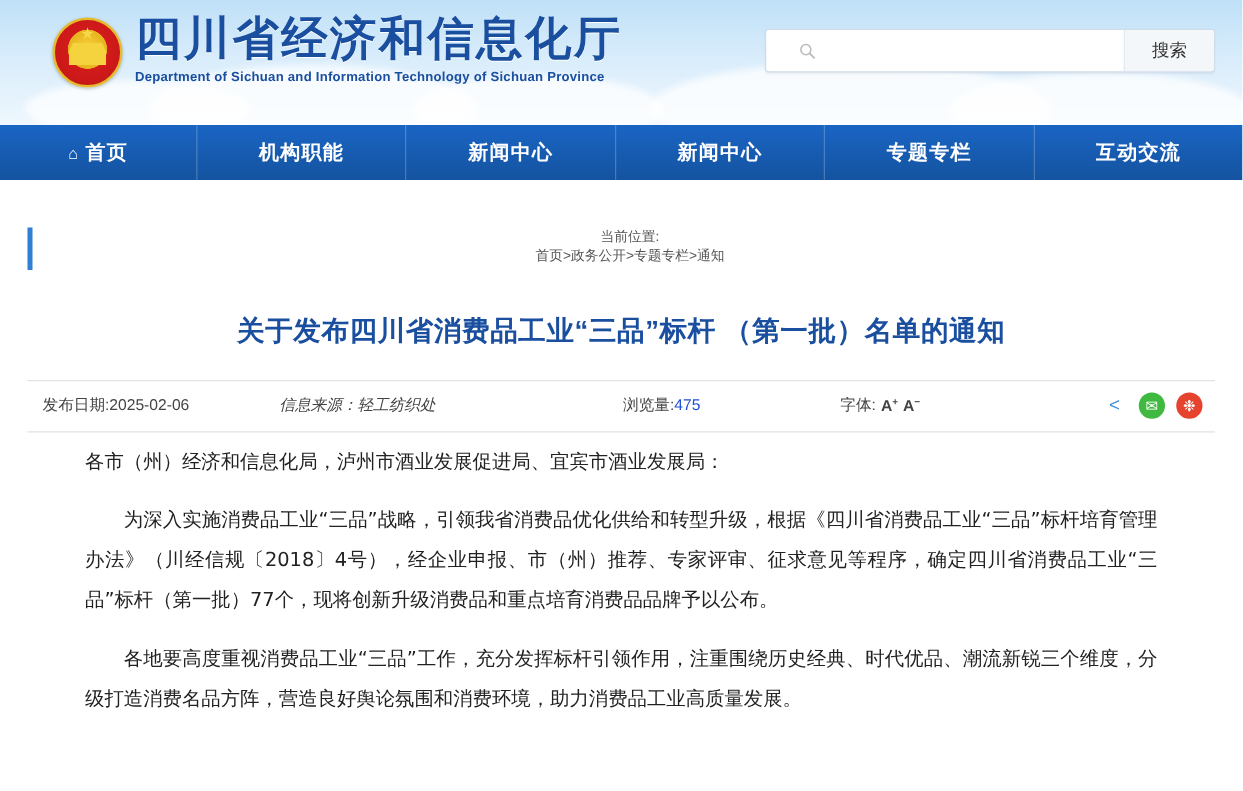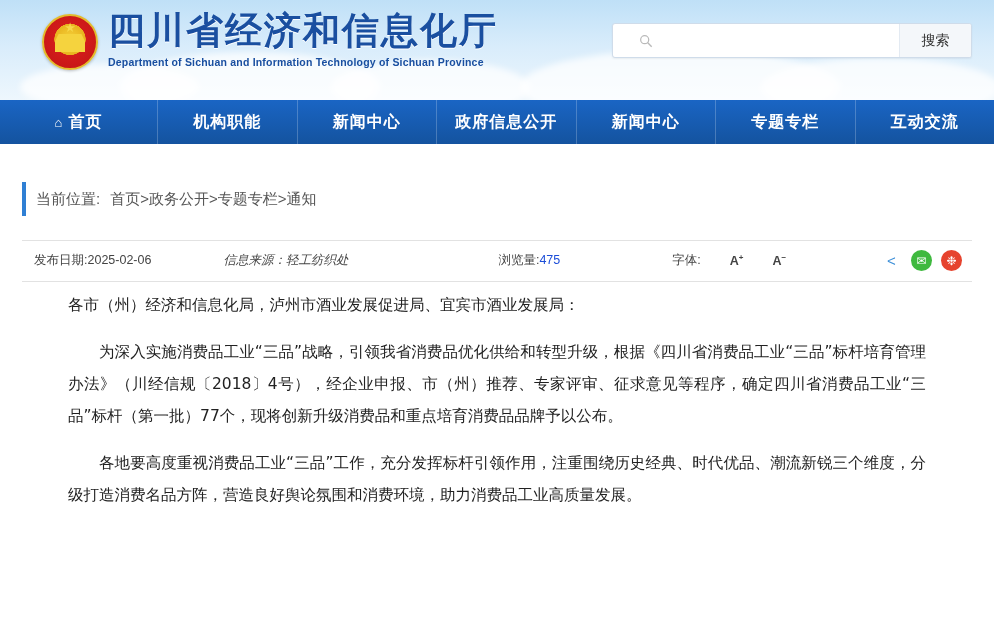--- a/index.html
+++ b/index.html
@@ -150,27 +150,27 @@
   .nav-item.home { flex: 0 0 158px; }
   .home-icon { font-size: 13px; }
 
   
   .content {
     padding: 0 22px;
   }
   .breadcrumb {
     display: flex;
     align-items: center;
-    gap: 10px;
     height: 34px;
     margin-top: 38px;
     padding-left: 10px;
     border-left: 4px solid #2f7fd4;
-    font-size: 15px;
+    font-size: 11px;
     color: #555;
+    flex-direction: column;
   }
   .breadcrumb .crumb-link { color: #555; text-decoration: none; cursor: pointer; }
 
   .doc-title {
     text-align: center;
     font-size: 22px;
     font-weight: bold;
     color: #1a4fa0;
     margin-top: 34px;
     letter-spacing: 0.5px;
@@ -185,21 +185,21 @@
     border-bottom: 1px solid #e2e2e2;
     font-size: 12.5px;
     color: #444;
     justify-content: space-between;
   }
   .meta-item { white-space: nowrap; }
   .m-date { margin-left: 8px; }
   .m-source { margin-left: 72px; font-style: italic; }
   .m-views { margin-left: 150px; }
   .m-views .count { color: #1d4ed8; }
-  .m-font { margin-left: 112px; display: flex; align-items: center; gap: 29px; }
+  .m-font { margin-left: 112px; display: flex; align-items: center; gap: 4px; }
   .fsize { font-weight: bold; cursor: pointer; }
   .fsize sup { font-size: 8px; }
   .share { margin-left: auto; display: flex; align-items: center; gap: 9px; padding-right: 6px; }
   .share-ico {
     width: 21px; height: 21px;
     border-radius: 50%;
     display: flex; align-items: center; justify-content: center;
     color: #fff; font-size: 12px; cursor: pointer;
   }
   .ico-share { background: transparent; color: #3d8fd8; font-size: 15px; }
@@ -256,42 +256,40 @@
     <span class="home-icon">⌂</span>
     <span>首页</span>
   </div>
   <div class="nav-item">
     <span>机构职能</span>
   </div>
   <div class="nav-item">
     <span>新闻中心</span>
   </div>
   <div class="nav-item">
-    <span>政府信息公开</span>
-  </div>
-  <div class="nav-item">
     <span>新闻中心</span>
   </div>
   <div class="nav-item">
     <span>专题专栏</span>
   </div>
   <div class="nav-item">
     <span>互动交流</span>
   </div>
 </div>
 
 <div class="content">
 
   <div class="breadcrumb">
     <span>当前位置:</span>
     <span>
       <a class="crumb-link">首页</a><span>&gt;</span><a class="crumb-link">政务公开</a><span>&gt;</span><a class="crumb-link">专题专栏</a><span>&gt;</span><a class="crumb-link">通知</a>
     </span>
   </div>
 
+  <h1 class="doc-title">关于发布四川省消费品工业“三品”标杆 （第一批）名单的通知</h1>
 
   <div class="meta-bar">
     <span class="meta-item m-date">发布日期:2025-02-06</span>
     <span class="meta-item m-source">信息来源：轻工纺织处</span>
     <span class="meta-item m-views">
       <span>浏览量:</span><span class="count">475</span>
     </span>
     <span class="meta-item m-font">
       <span>字体:</span>
       <span class="fsize"><span>A</span><sup>+</sup></span>

